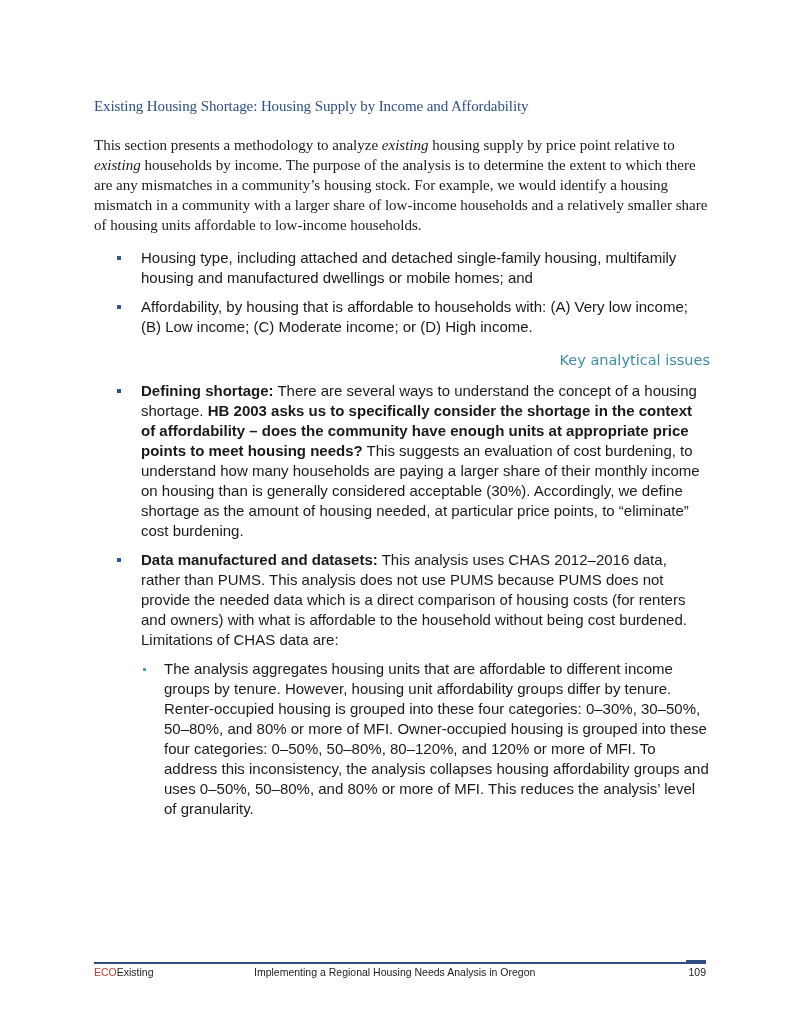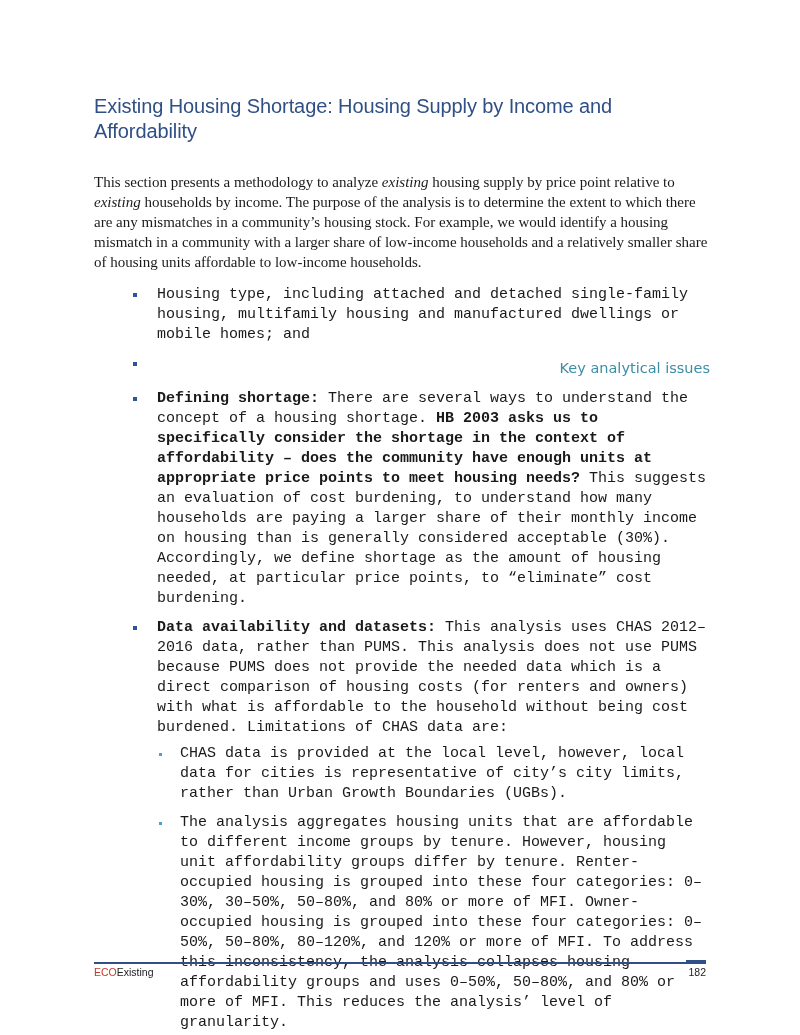--- a/index.html
+++ b/index.html
@@ -1,25 +1,25 @@
 <!DOCTYPE html>
 <html><head>
 <meta charset="utf-8">
 <style>
   html, body { margin: 0; padding: 0; background: #ffffff; }
   body { width: 800px; height: 1035px; position: relative; overflow: hidden; }
   .page { position: absolute; left: 0; top: 0; width: 800px; height: 1035px; background: #fff; }
   .content { position: absolute; left: 94px; top: 94px; width: 616px; }
   h1.title {
-    font-family: Liberation Sans, sans-serif;
+    font-family: Liberation Serif, serif;
     font-weight: normal;
     color: #2f4f86;
-    font-size: 20px;
+    font-size: 15px;
     line-height: 25px;
-    margin: 0 0 28px 0;
+    margin: 0 0 16px 0;
     letter-spacing: -0.1px;
   }
   p.body {
     font-family: "Liberation Serif", serif;
     font-size: 15px;
     line-height: 20px;
     color: #1a1a1a;
     margin: 8px 0 13px 0;
   }
   h2.sub {
@@ -27,25 +27,25 @@
     font-weight: normal;
     color: #3b8ea5;
     font-size: 14.5px;
     line-height: 18px;
     margin: 14px 0 12px 0;
     text-align: right;
   }
   ul.bl { list-style: none; margin: 0 0 0 0; padding: 0 0 0 47px; }
   ul.bl > li {
     position: relative;
-    font-family: Liberation Mono, monospace;
+    font-family: Liberation Sans, sans-serif;
     font-size: 15px;
     line-height: 20px;
     color: #1a1a1a;
-    margin: 0 0 9px 16px;
+    margin: 0 0 9px 0;
   }
   ul.bl > li .bullet {
     position: absolute; left: -24px; top: 8px; width: 4px; height: 4px; background: #2f5597;
   }
   ul.sub2 { list-style: none; margin: 6px 0 0 0; padding: 0 0 0 23px; }
   ul.sub2 > li { position: relative; margin: 0 0 9px 0; }
   ul.sub2 > li .bullet2 {
     position: absolute; left: -21px; top: 9px; width: 3px; height: 3px; background: #4aa3c4;
   }
   .footer-rule { position: absolute; left: 94px; top: 962px; width: 612px; height: 2px; background: #2f4f86; }
@@ -65,35 +65,36 @@
 
 <div class="page">
   <div class="content">
     <h1 class="title">Existing Housing Shortage: Housing Supply by Income and Affordability</h1>
 
     <p class="body"><span>This section presents a methodology to analyze </span><em>existing</em><span> housing supply by price point relative to </span><em>existing</em><span> households by income. The purpose of the analysis is to determine the extent to which there are any mismatches in a community’s housing stock. For example, we would identify a housing mismatch in a community with a larger share of low-income households and a relatively smaller share of housing units affordable to low-income households.</span></p>
 
 
     <ul class="bl">
       <li><span class="bullet"></span><span>Housing type, including attached and detached single-family housing, multifamily housing and manufactured dwellings or mobile homes; and</span></li>
-      <li><span class="bullet"></span></li>
+      <li><span class="bullet"></span><span>Affordability, by housing that is affordable to households with: (A) Very low income; (B) Low income; (C) Moderate income; or (D) High income.</span></li>
     </ul>
 
     <h2 class="sub">Key analytical issues</h2>
 
     <ul class="bl">
       <li><span class="bullet"></span><b>Defining shortage:</b><span> There are several ways to understand the concept of a housing shortage. </span><b>HB 2003 asks us to specifically consider the shortage in the context of affordability – does the community have enough units at appropriate price points to meet housing needs?</b><span> This suggests an evaluation of cost burdening, to understand how many households are paying a larger share of their monthly income on housing than is generally considered acceptable (30%). Accordingly, we define shortage as the amount of housing needed, at particular price points, to “eliminate” cost burdening.</span></li>
-      <li><span class="bullet"></span><b>Data availability and datasets:</b><span> This analysis uses CHAS 2012–2016 data, rather than PUMS. This analysis does not use PUMS because PUMS does not provide the needed data which is a direct comparison of housing costs (for renters and owners) with what is affordable to the household without being cost burdened. Limitations of CHAS data are:</span>
+      <li><span class="bullet"></span><b>Data manufactured and datasets:</b><span> This analysis uses CHAS 2012–2016 data, rather than PUMS. This analysis does not use PUMS because PUMS does not provide the needed data which is a direct comparison of housing costs (for renters and owners) with what is affordable to the household without being cost burdened. Limitations of CHAS data are:</span>
         <ul class="sub2">
-          <li><span class="bullet2"></span><span>CHAS data is provided at the local level, however, local data for cities is representative of city’s city limits, rather than Urban Growth Boundaries (UGBs).</span></li>
+          <li><span class="bullet2"></span></li>
           <li><span class="bullet2"></span><span>The analysis aggregates housing units that are affordable to different income groups by tenure. However, housing unit affordability groups differ by tenure. Renter-occupied housing is grouped into these four categories: 0–30%, 30–50%, 50–80%, and 80% or more of MFI. Owner-occupied housing is grouped into these four categories: 0–50%, 50–80%, 80–120%, and 120% or more of MFI. To address this inconsistency, the analysis collapses housing affordability groups and uses 0–50%, 50–80%, and 80% or more of MFI. This reduces the analysis’ level of granularity.</span></li>
         </ul>
       </li>
     </ul>
   </div>
 
   <div class="footer-rule"></div>
   <div class="footer-rule-end"></div>
   <div class="footer">
     <span class="brand"><span class="eco">ECO</span><span>Existing</span></span>
-    <span class="pg">182</span>
+    <span class="doc">Implementing a Regional Housing Needs Analysis in Oregon</span>
+    <span class="pg">109</span>
   </div>
 </div>
 
 </body></html>

